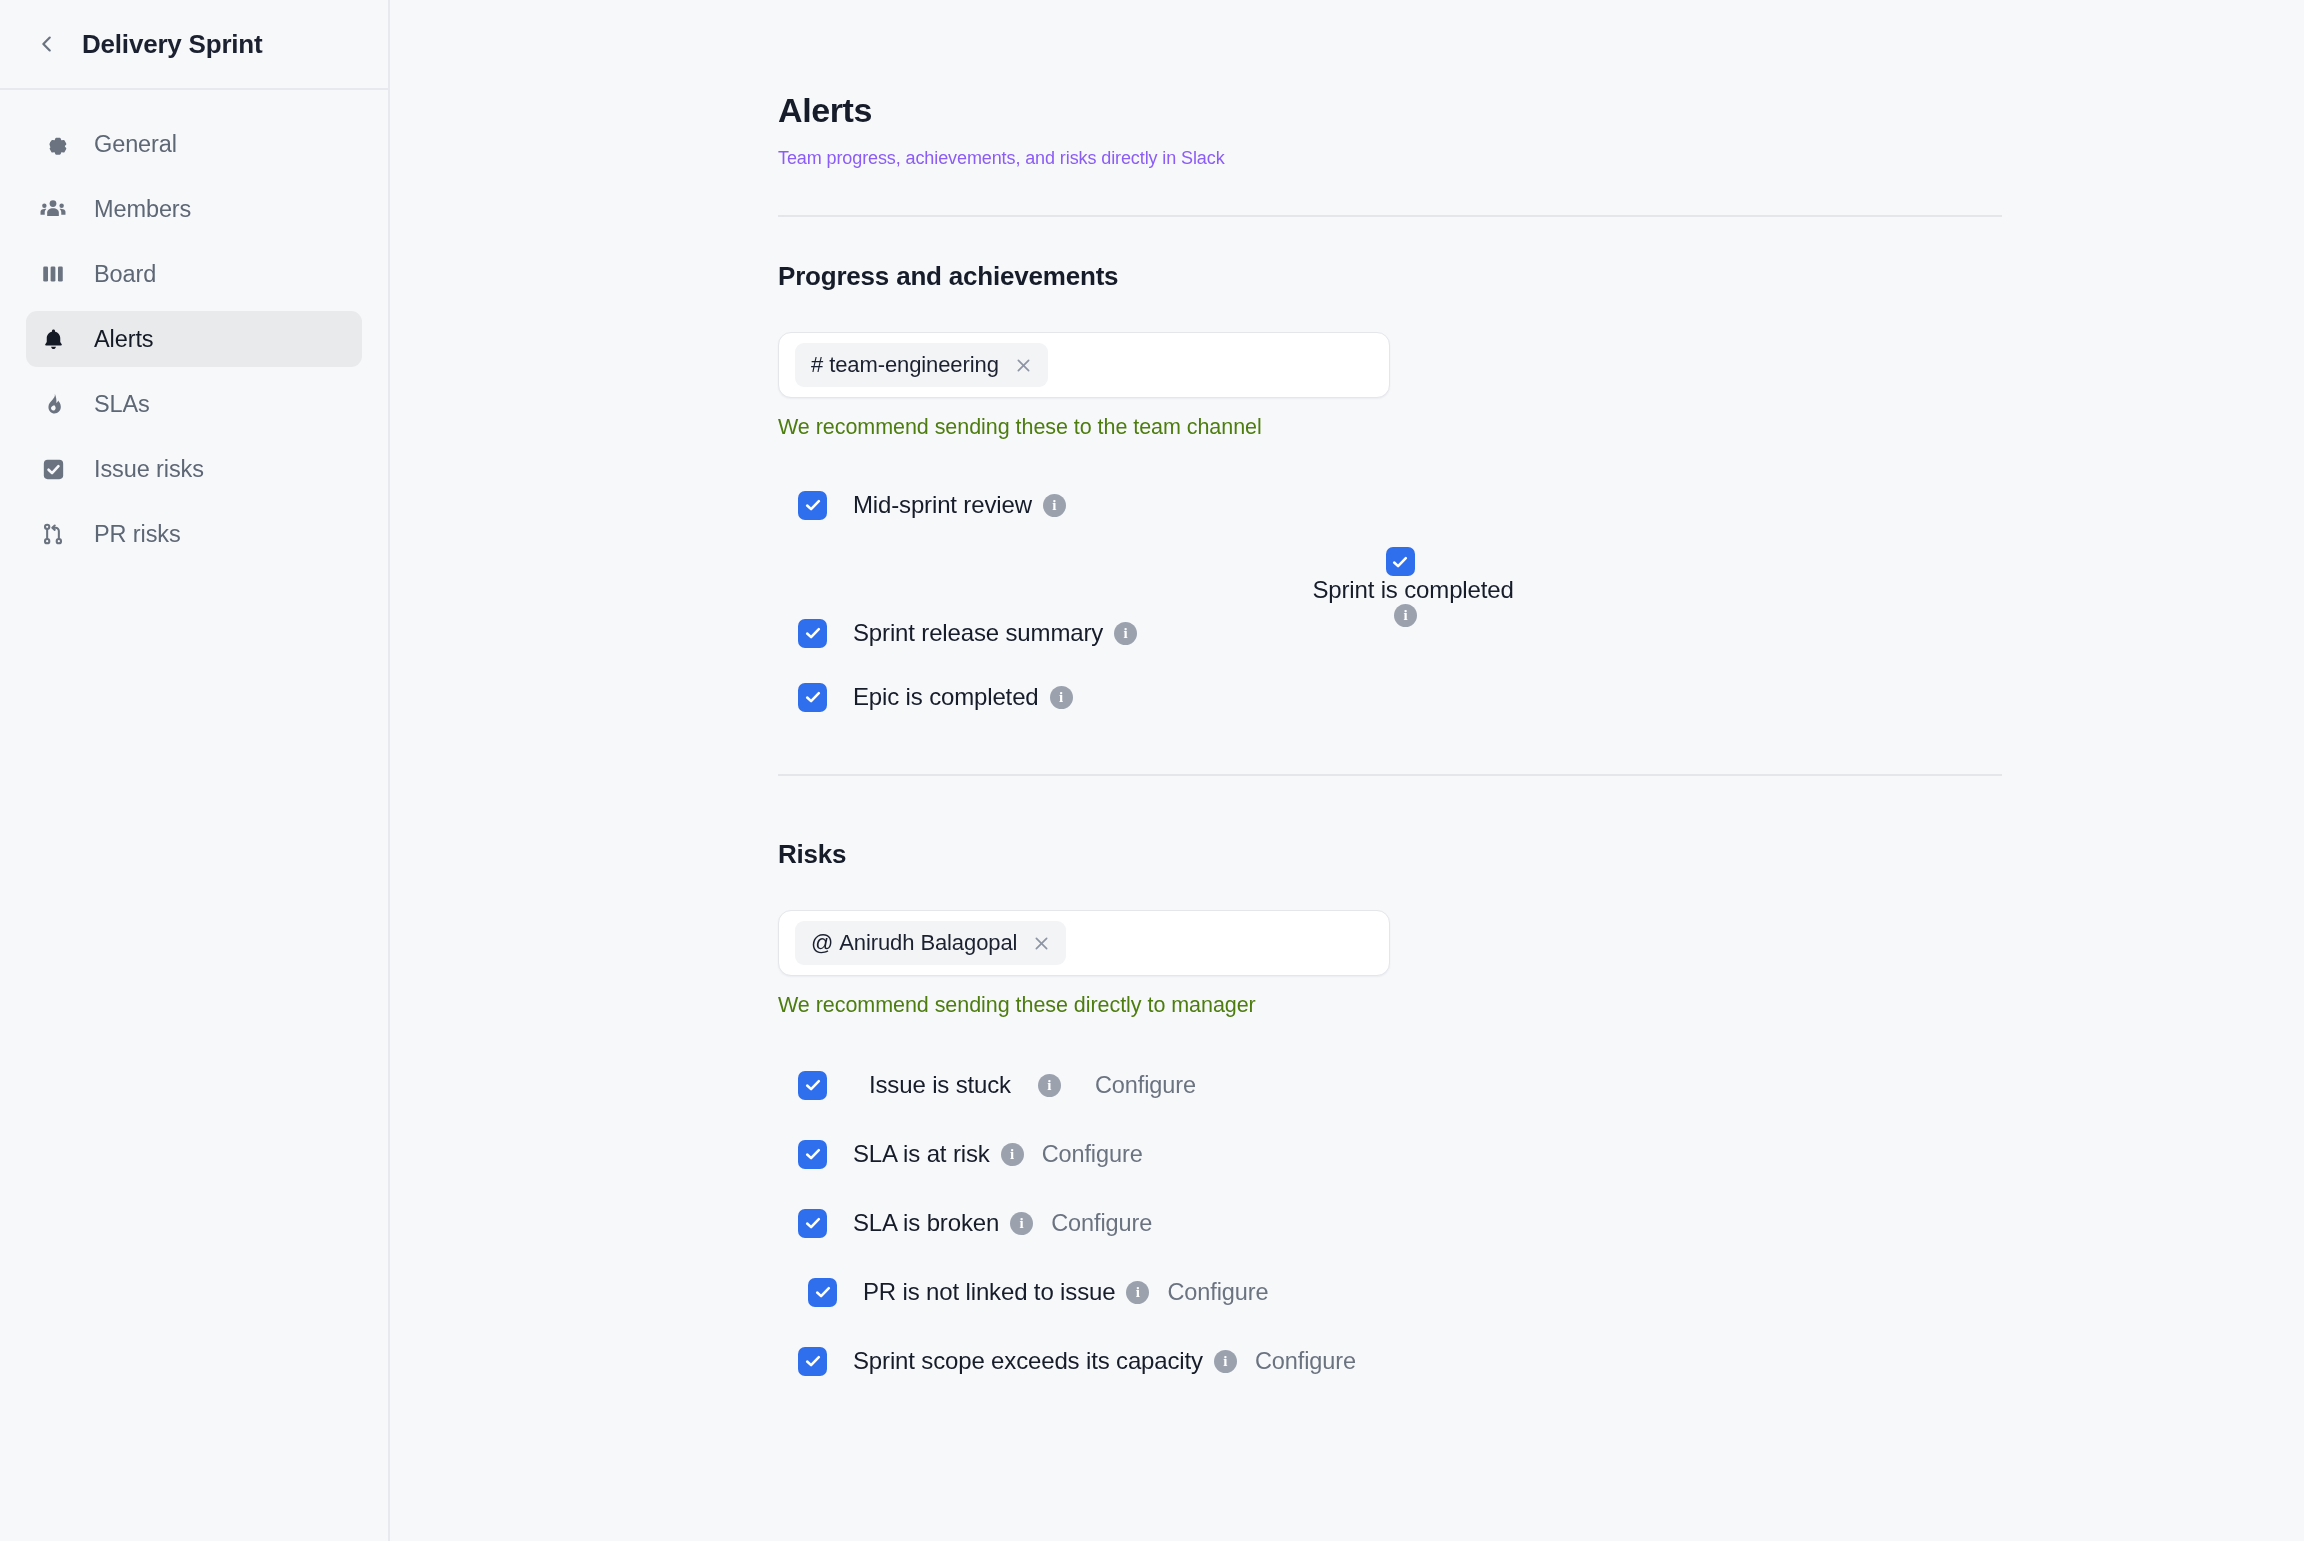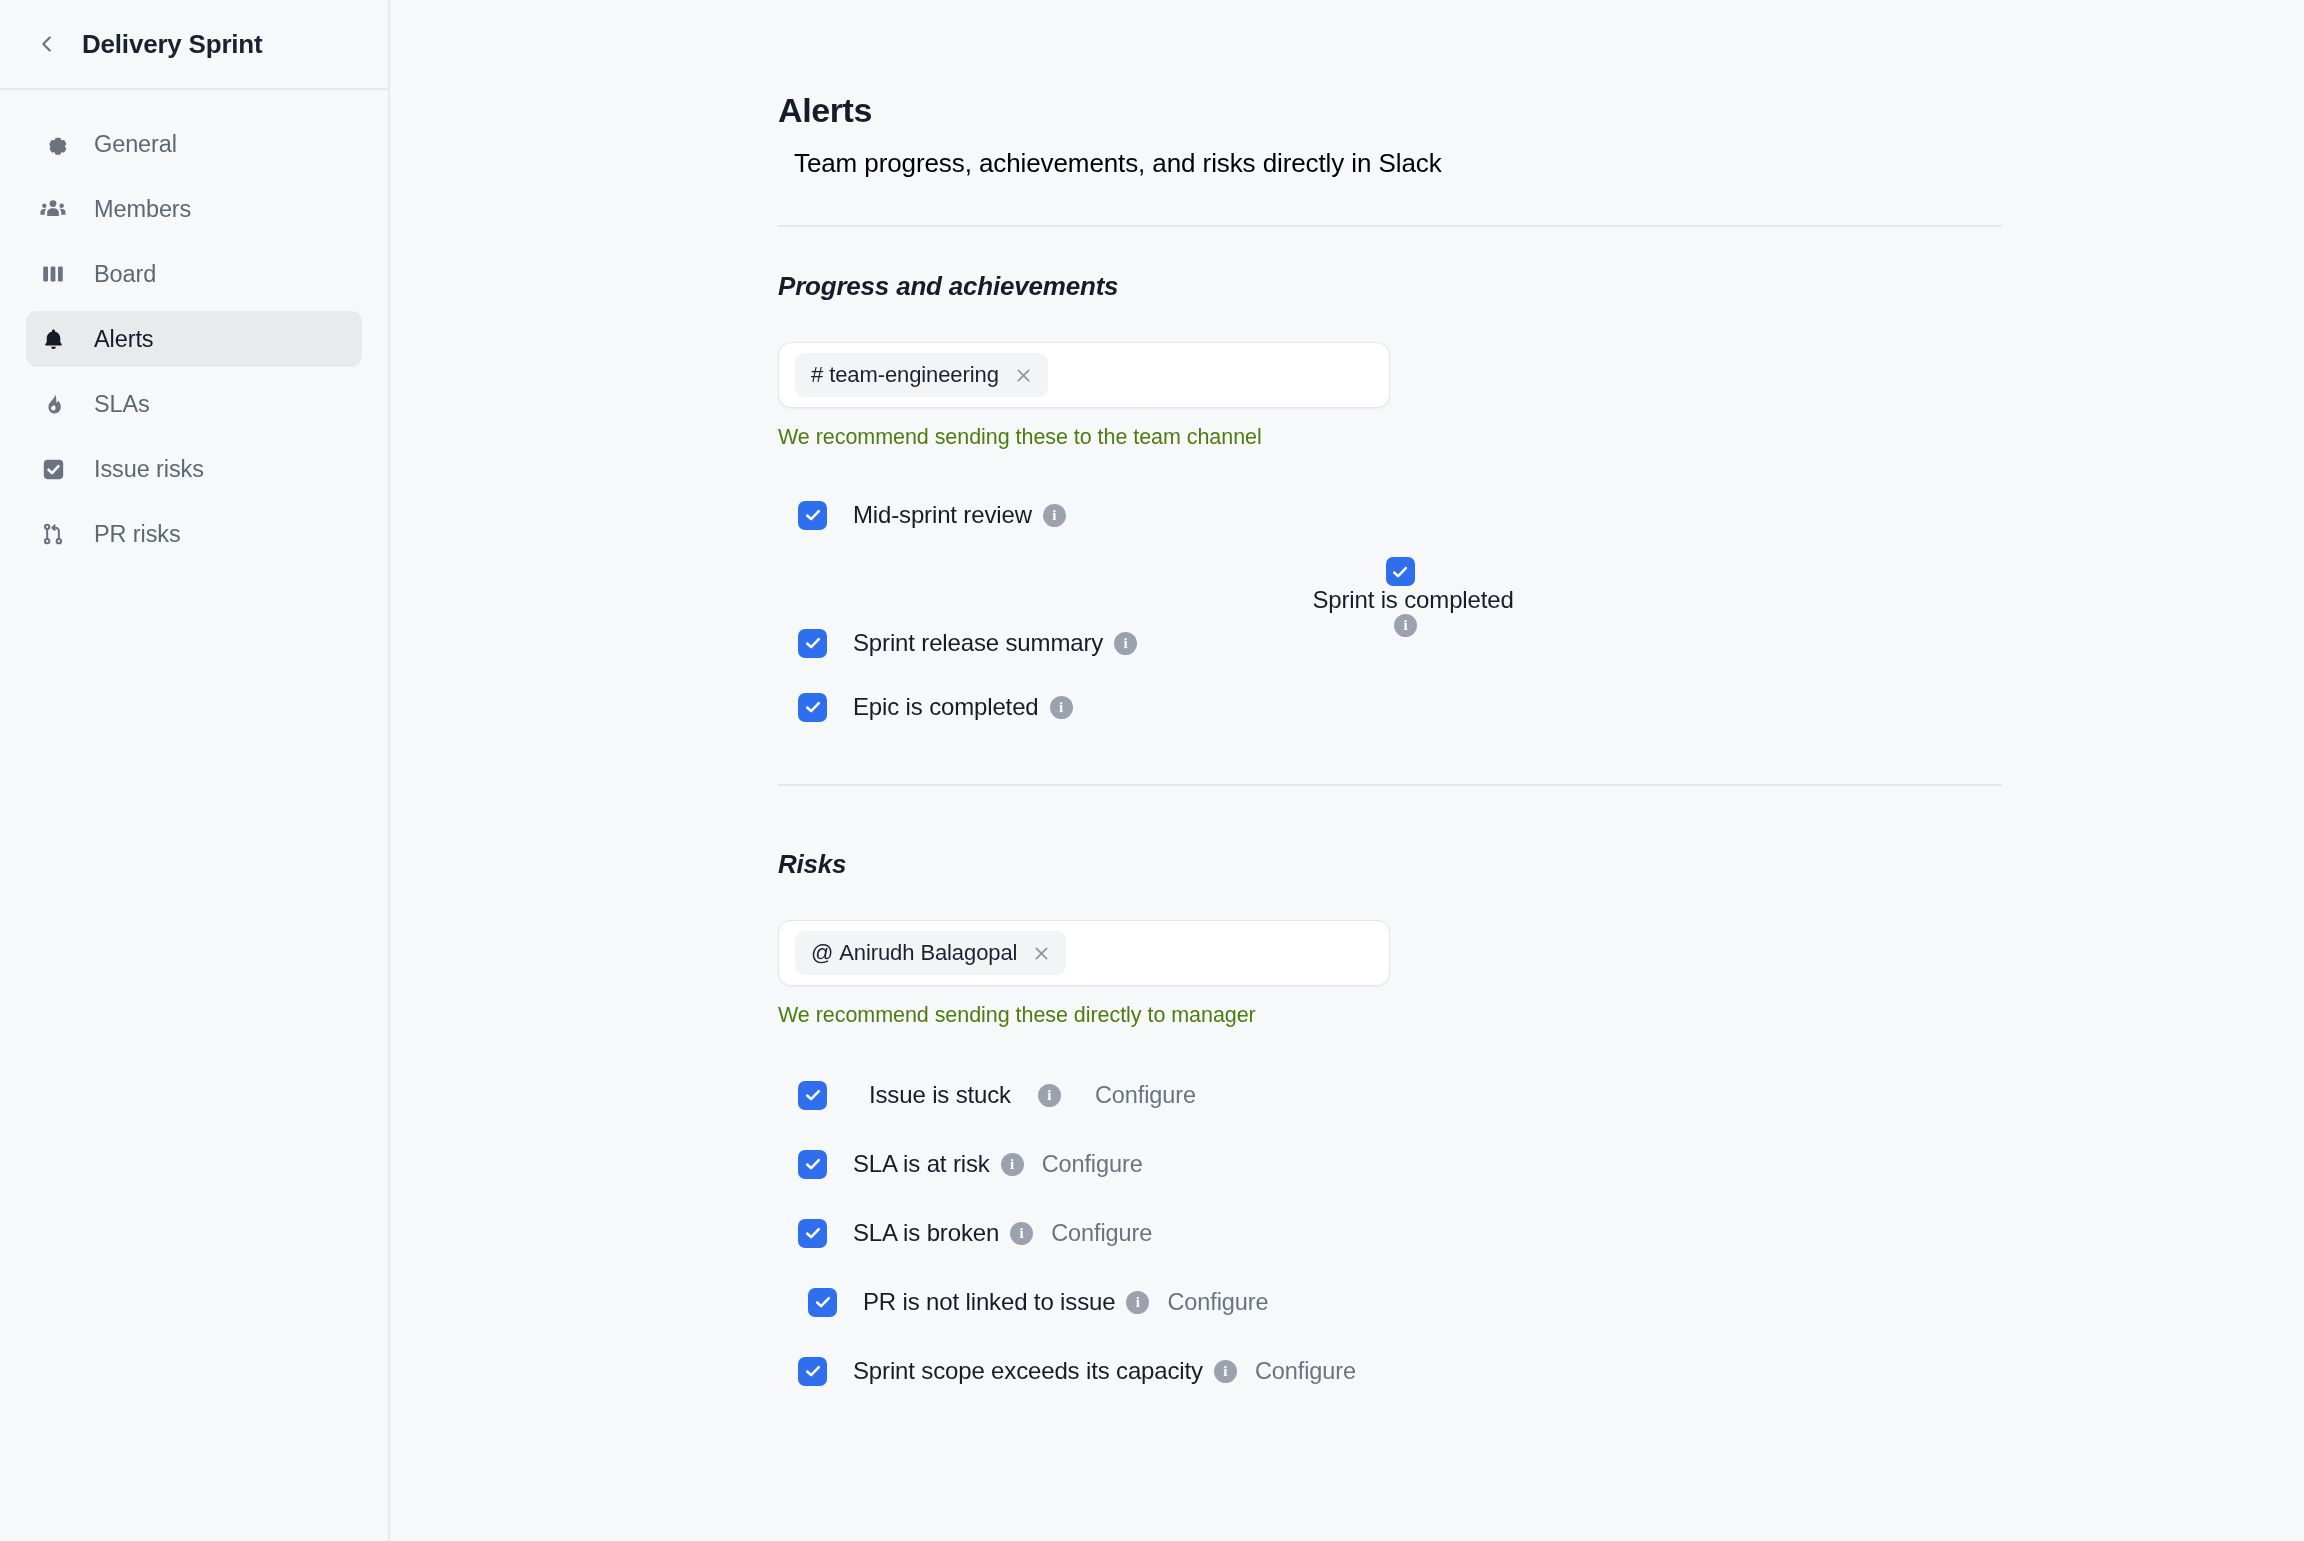--- a/index.html
+++ b/index.html
@@ -86,40 +86,38 @@
   }
 
   .page-title {
     font-size: 34px;
     font-weight: bold;
     color: #161c2a;
     letter-spacing: -0.4px;
     margin-top: 91px;
   }
   .page-subtitle {
-    font-size: 26px;
-    color: #000000;
+    font-size: 18px;
+    color: #8b5cf6;
     margin-top: 18px;
     letter-spacing: -0.1px;
-    margin-left: 16px;
   }
 
   .divider {
     height: 2px;
     background: #e4e6ea;
     width: 1224px;
     margin-top: 46px;
   }
 
   .section-title {
     font-size: 26px;
     font-weight: bold;
     color: #161c2a;
     letter-spacing: -0.2px;
-    font-style: italic;
   }
 
   
   .token-input {
     width: 612px;
     min-height: 66px;
     background: #ffffff;
     border: 1.5px solid #e4e6ea;
     border-radius: 13px;
     display: flex;

